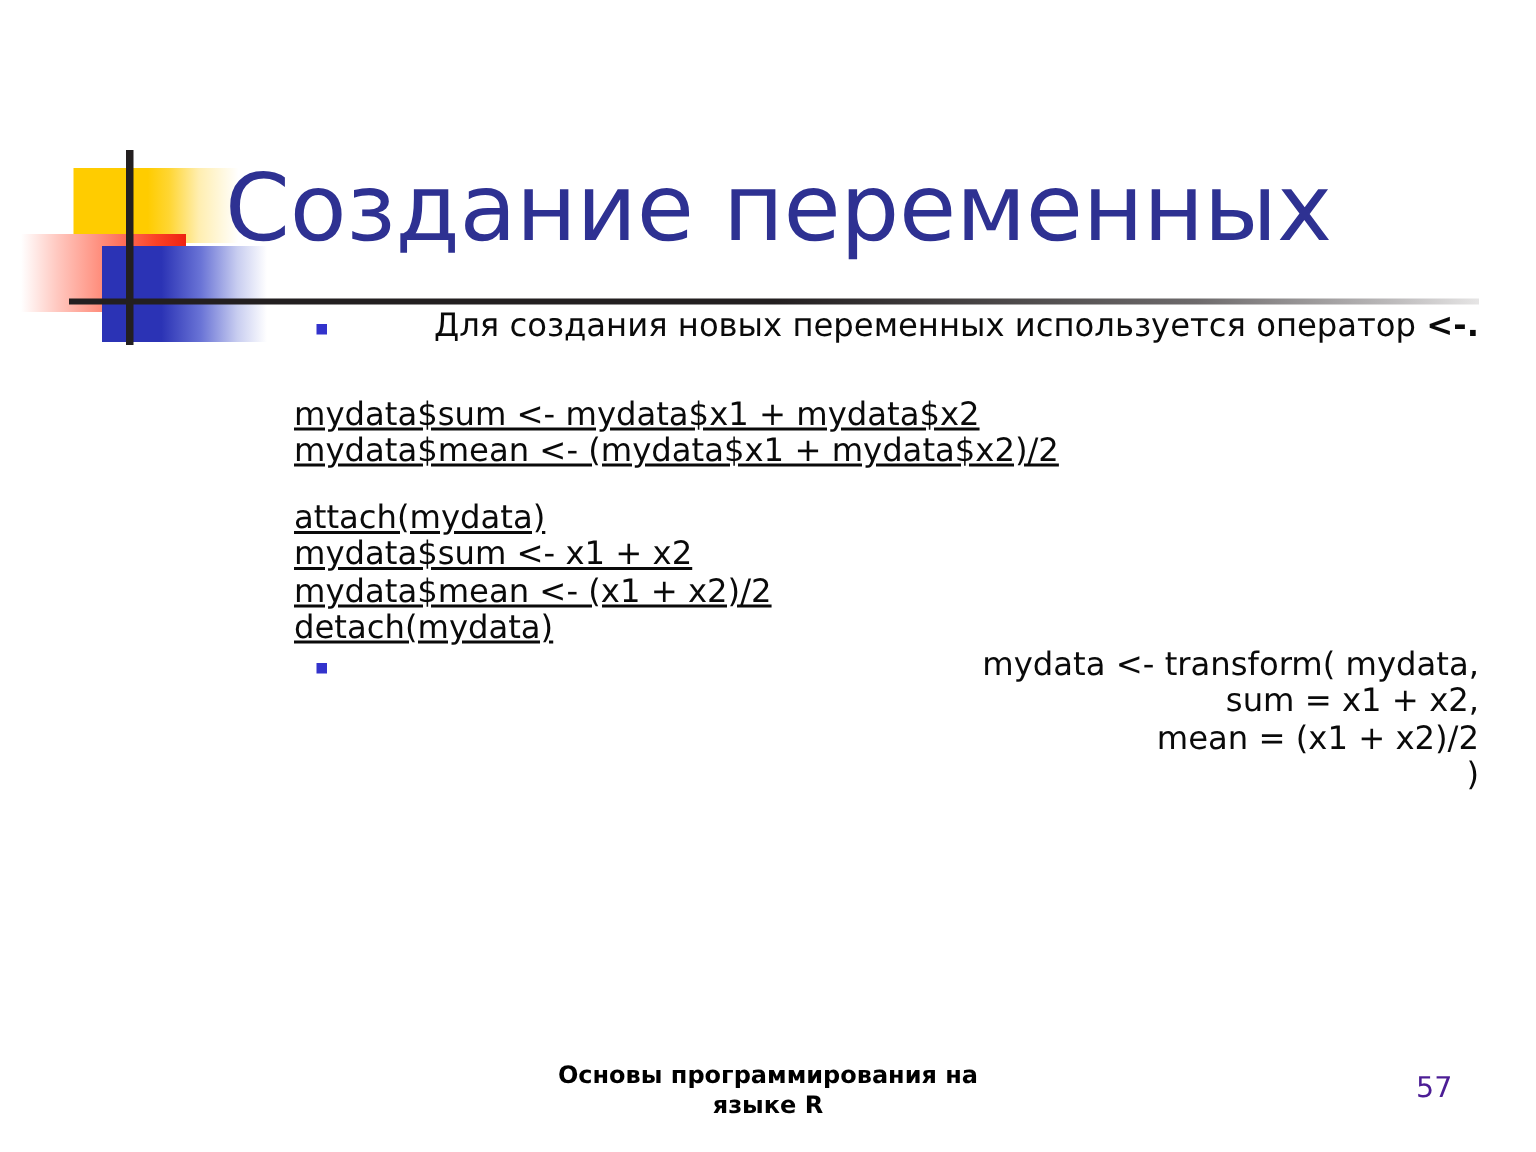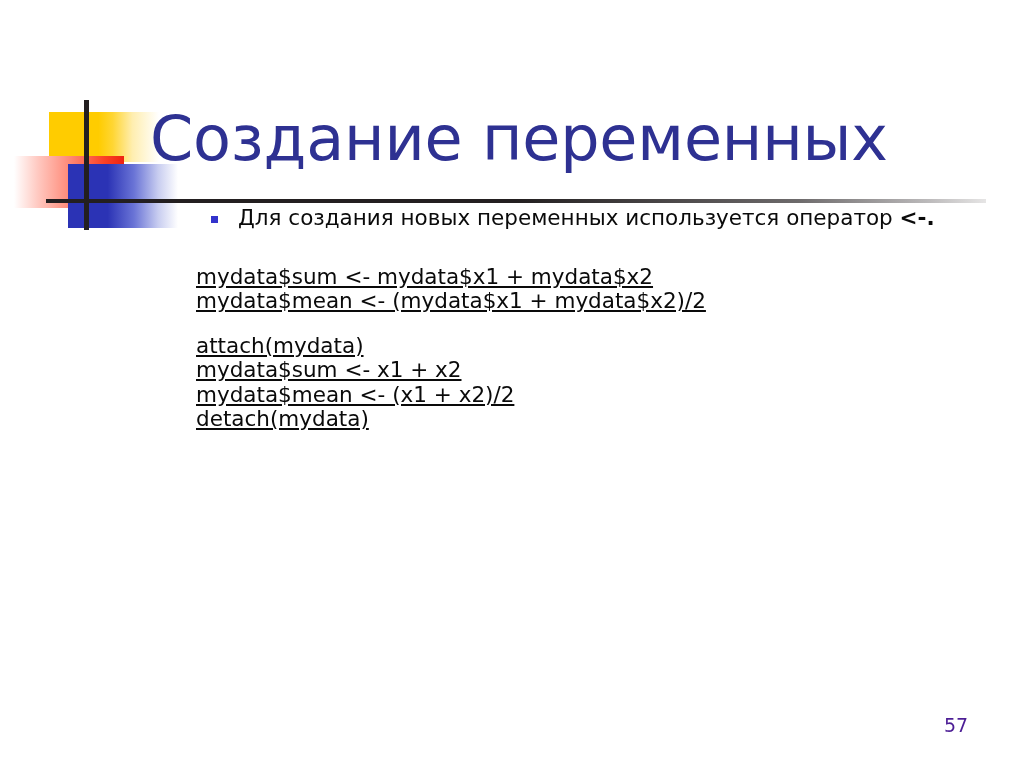--- a/index.html
+++ b/index.html
@@ -124,20 +124,21 @@
     position: absolute;
     left: 15px;
     top: 10px;
     width: 7px;
     height: 7px;
     background: #3333cc;
   }
   .bullet-text {
     display: block;
     white-space: pre-line;
+    text-align: right;
   }
   .bullet-text b { font-weight: bold; }
 
   .plain-row {
     padding-left: 0px;
     white-space: pre-line;
   }
 
   .gap-sm { height: 14px; }
   .gap-md { height: 20px; }
@@ -203,19 +204,30 @@
     <div class="code">mydata$sum &lt;- mydata$x1 + mydata$x2
 mydata$mean &lt;- (mydata$x1 + mydata$x2)/2</div>
 
     <div class="gap-md"></div>
 
     <div class="code">attach(mydata)
 mydata$sum &lt;- x1 + x2
 mydata$mean &lt;- (x1 + x2)/2
 detach(mydata)</div>
 
+    <div class="bullet-row">
+      <span class="bullet-mark"></span>
+      <span class="bullet-text">mydata &lt;- transform( mydata,
+sum = x1 + x2,
+mean = (x1 + x2)/2
+)</span>
+    </div>
 
   </div>
 
+  <div id="footer-text">
+    <div>Основы программирования на</div>
+    <div>языке R</div>
+  </div>
 
   <div id="page-number">57</div>
 
 </div>
 
 </body></html>

